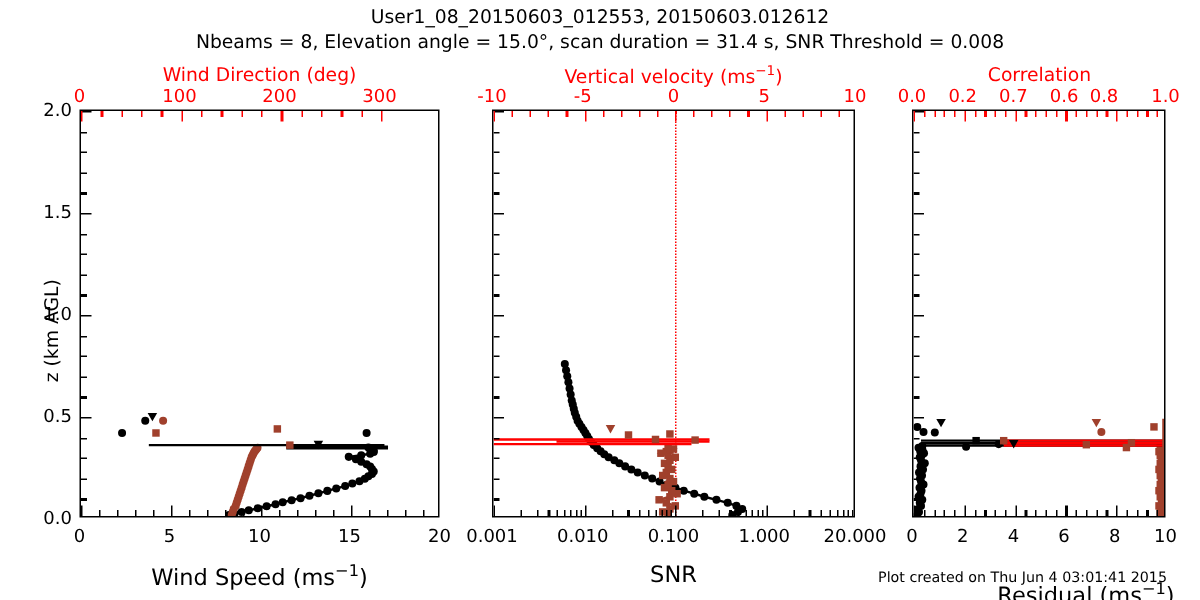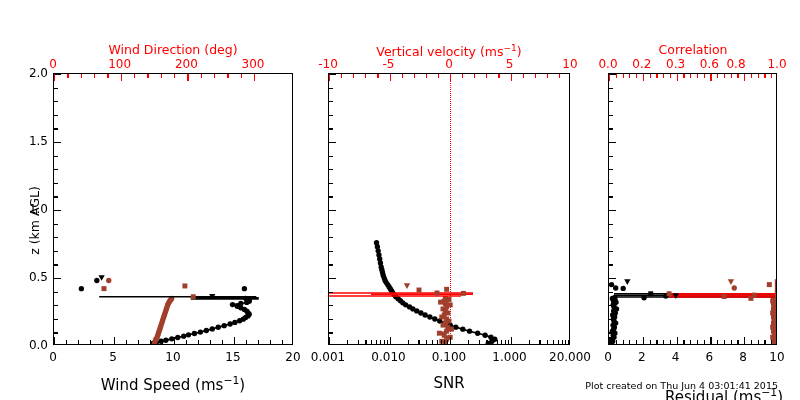--- a/index.html
+++ b/index.html
@@ -45,20 +45,22 @@
             border-left:1.4px dotted #ff0000;}
 
   svg.ov{position:absolute;inset:0;width:100%;height:100%;overflow:visible;}
   .sup{font-size:0.72em;vertical-align:super;}
 </style>
 </head>
 <body>
 
 <div id="root">
 
+  <div class="txt blk ctr title1">User1_08_20150603_012553, 20150603.012612</div>
+  <div class="txt blk ctr title2">Nbeams = 8, Elevation angle = 15.0°, scan duration = 31.4 s, SNR Threshold = 0.008</div>
   <div class="txt blk footer">Plot created on Thu Jun  4 03:01:41 2015</div>
 
   <div class="ylabel">z (km AGL)</div>
 
   <div id="ytls">
       <div class="txt blk ticklab" style="left: 48px; top: 339px; transform: translateX(-100%);">0.0</div>
       <div class="txt blk ticklab" style="left: 48px; top: 271px; transform: translateX(-100%);">0.5</div>
       <div class="txt blk ticklab" style="left: 48px; top: 203px; transform: translateX(-100%);">1.0</div>
       <div class="txt blk ticklab" style="left: 48px; top: 135px; transform: translateX(-100%);">1.5</div>
       <div class="txt blk ticklab" style="left: 48px; top: 67px; transform: translateX(-100%);">2.0</div>
@@ -539,21 +541,21 @@
       <div class="txt red ticklab ctr" style="left: 449px; top: 58px;">0</div>
       <div class="txt red ticklab ctr" style="left: 509.5px; top: 58px;">5</div>
       <div class="txt red ticklab ctr" style="left: 570px; top: 58px;">10</div>
       <div class="txt blk ticklab ctr" style="left: 328px; top: 351px;">0.001</div>
       <div class="txt blk ticklab ctr" style="left: 388.5px; top: 351px;">0.010</div>
       <div class="txt blk ticklab ctr" style="left: 449px; top: 351px;">0.100</div>
       <div class="txt blk ticklab ctr" style="left: 509.5px; top: 351px;">1.000</div>
       <div class="txt blk ticklab ctr" style="left: 570px; top: 351px;">20.000</div>
       <div class="txt red ticklab ctr" style="left: 608px; top: 58px;">0.0</div>
       <div class="txt red ticklab ctr" style="left: 641.8px; top: 58px;">0.2</div>
-      <div class="txt red ticklab ctr" style="left: 675.6px; top: 58px;">0.3</div>
+      <div class="txt red ticklab ctr" style="left: 675.6px; top: 58px;">0.7</div>
       <div class="txt red ticklab ctr" style="left: 709.4px; top: 58px;">0.6</div>
       <div class="txt red ticklab ctr" style="left: 736px; top: 58px;">0.8</div>
       <div class="txt red ticklab ctr" style="left: 777px; top: 58px;">1.0</div>
       <div class="txt blk ticklab ctr" style="left: 608px; top: 351px;">0</div>
       <div class="txt blk ticklab ctr" style="left: 641.8px; top: 351px;">2</div>
       <div class="txt blk ticklab ctr" style="left: 675.6px; top: 351px;">4</div>
       <div class="txt blk ticklab ctr" style="left: 709.4px; top: 351px;">6</div>
       <div class="txt blk ticklab ctr" style="left: 743.2px; top: 351px;">8</div>
       <div class="txt blk ticklab ctr" style="left: 777px; top: 351px;">10</div>
     </div>

